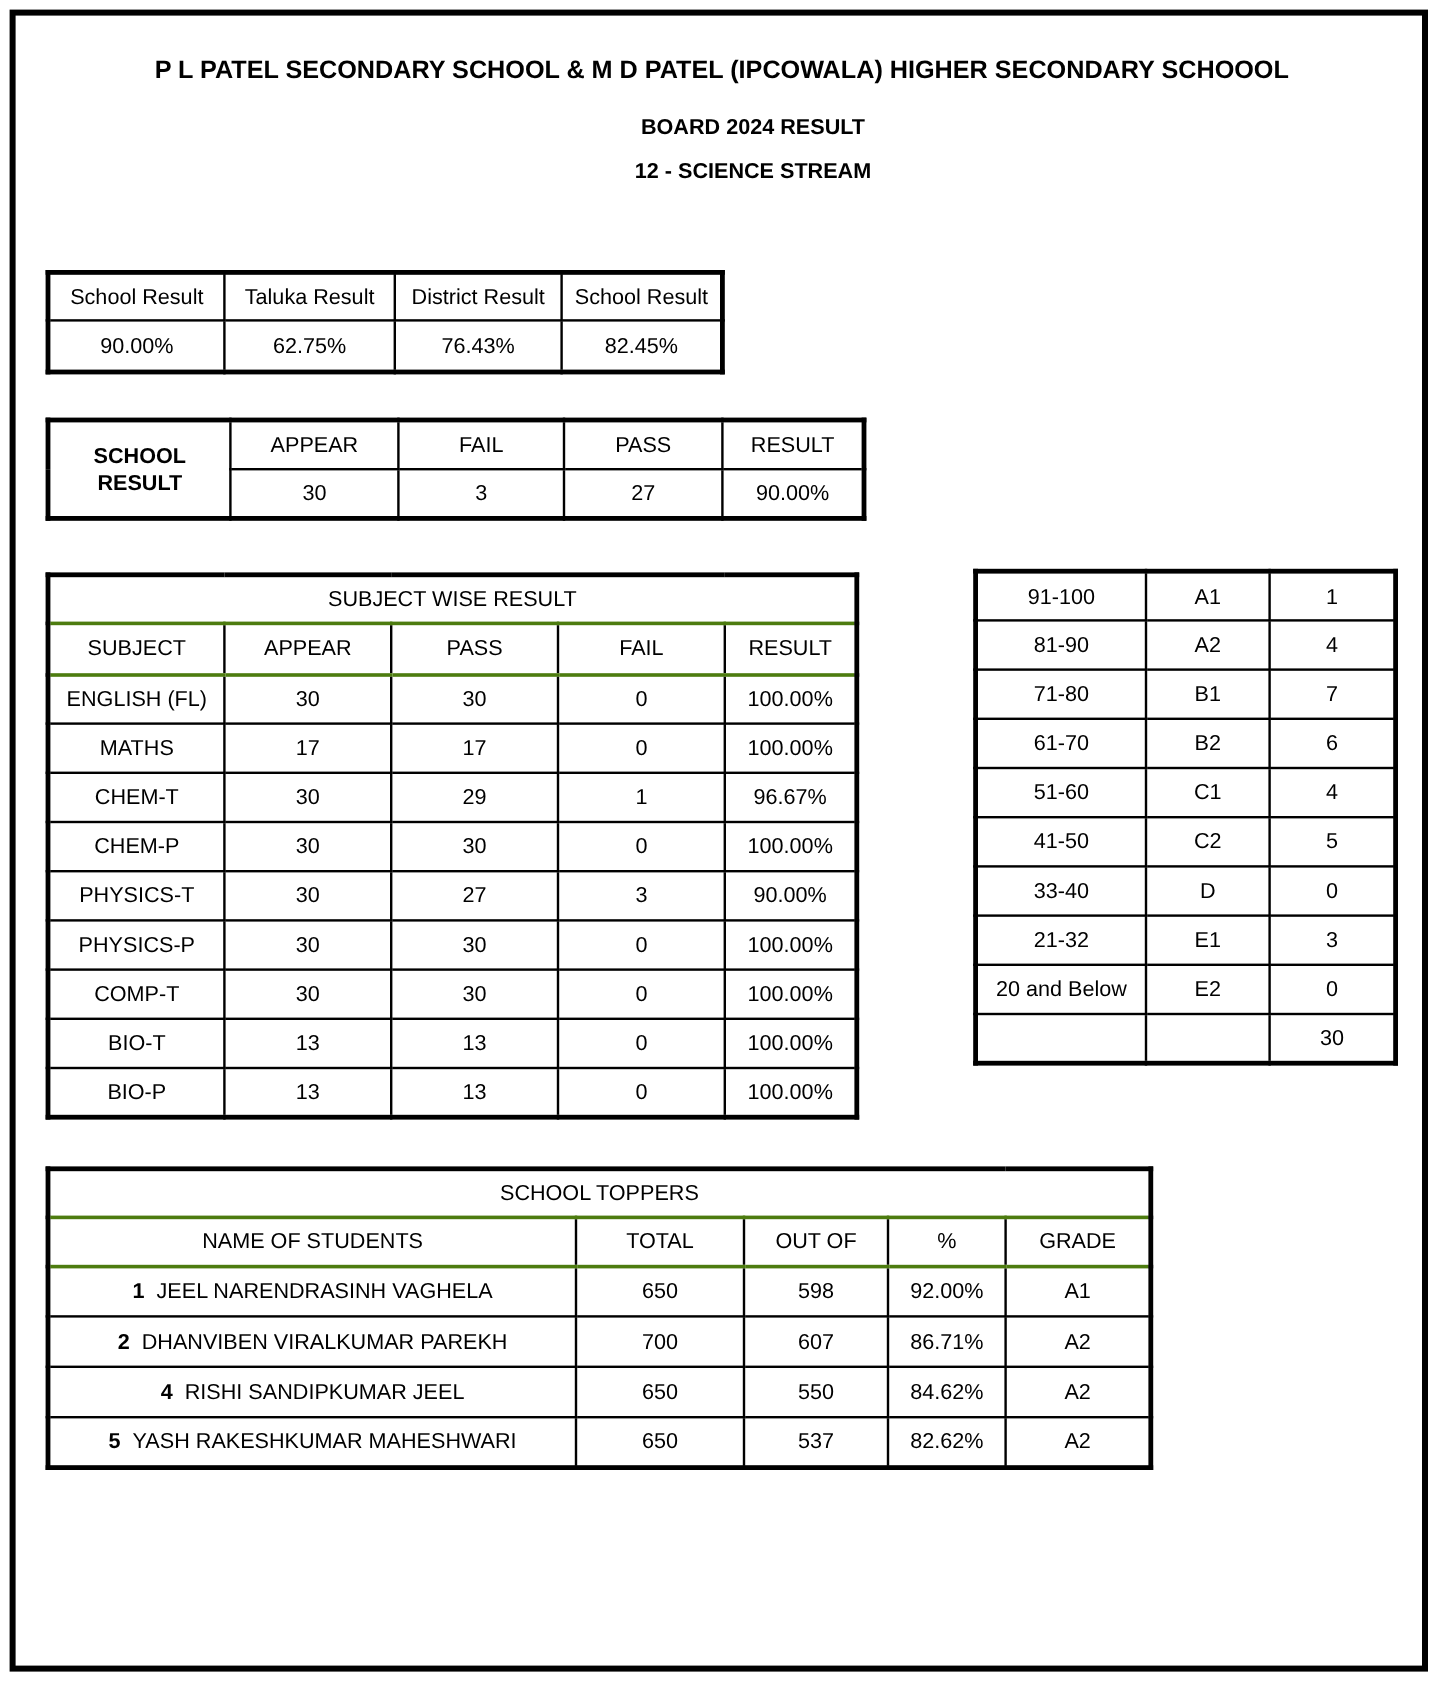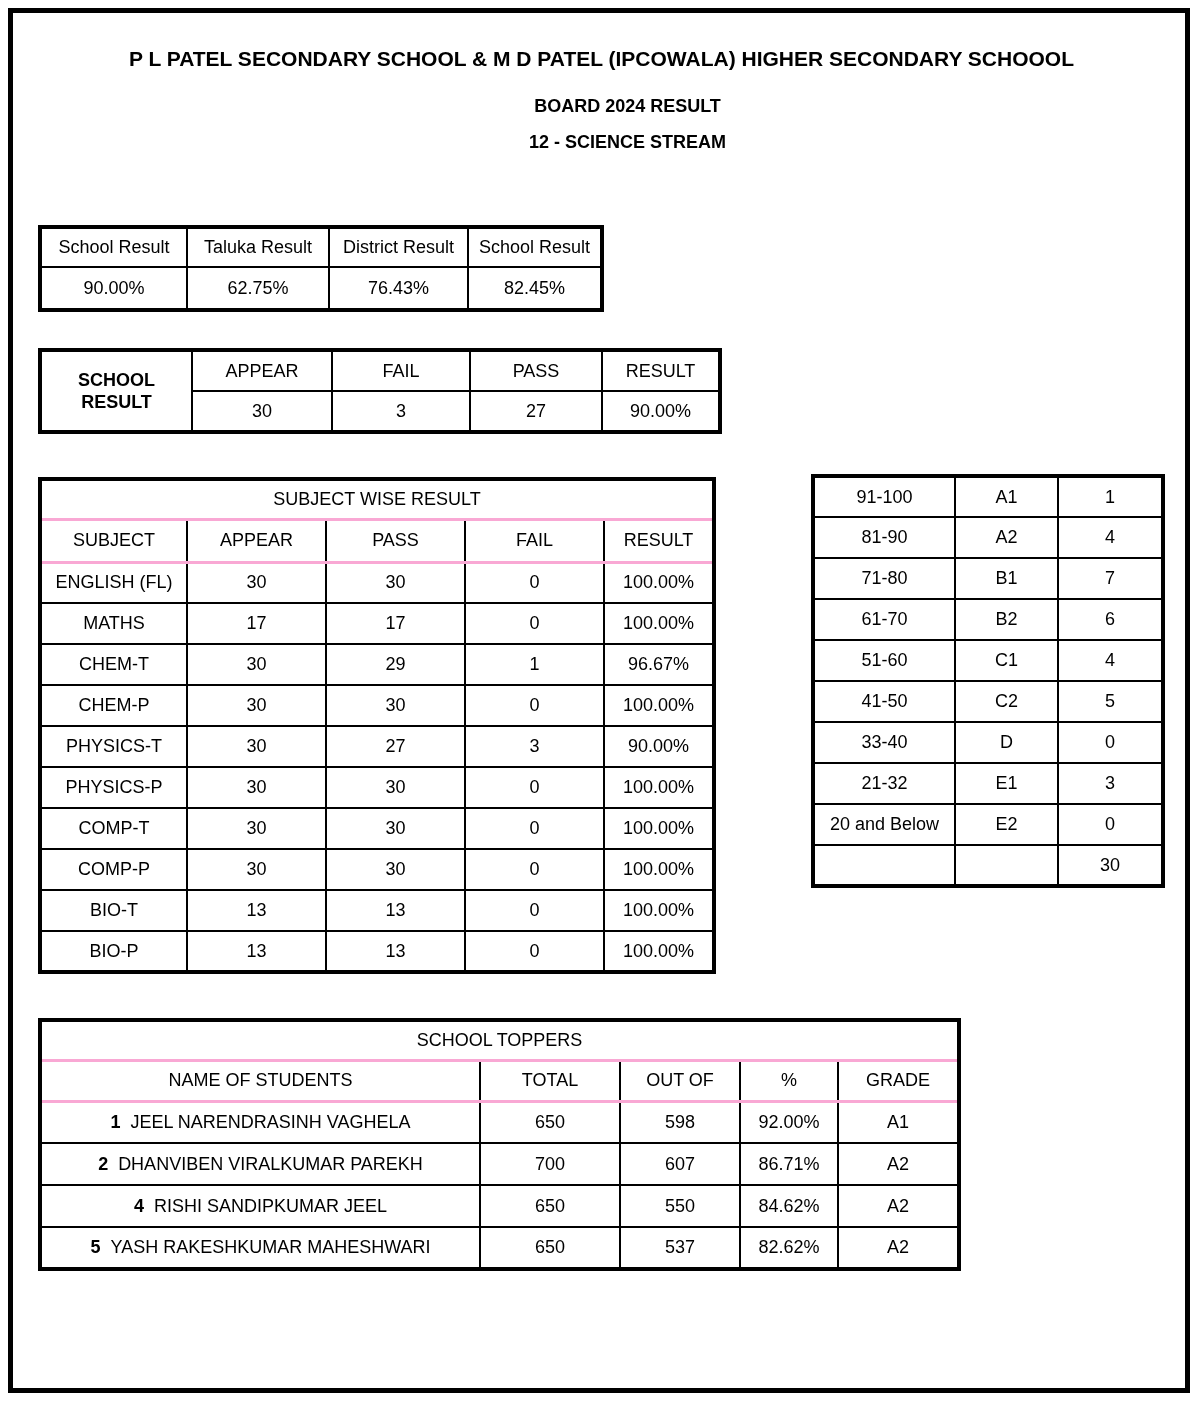--- a/index.html
+++ b/index.html
@@ -22,21 +22,21 @@
   table.tbl{
     position:absolute;border-collapse:collapse;table-layout:fixed;
     border:4px solid #000;
   }
   table.tbl td, table.tbl th{
     border:2px solid #000;padding:0 5px;font-size:18px;font-weight:normal;
     text-align:center;vertical-align:middle;overflow:hidden;white-space:nowrap;
   }
   .b{font-weight:bold;}
   .left{text-align:left;}
-  tr.thickb > td, tr.thickb > th{border-bottom:3px solid #f9a8d4;}
+  tr.thickb > td, tr.thickb > th{border-bottom:3px solid #4d7c0f;}
   .tbl-title{font-weight:bold;font-size:18px;}
   .wrap-label{display:inline-block;width:92px;white-space:normal;font-weight:bold;line-height:1.25;}
   .rank{font-weight:bold;display:inline-block;min-width:14px;text-align:left;}
   .topper-name{margin-left:6px;}
 
   
   #overall-table{left:38px;top:225px;}
   #overall-table tr.hdr{height:40px;}
   #overall-table tr.val{height:43px;}
 
@@ -45,21 +45,21 @@
 
   #subjectwise-table{left:38px;top:477px;}
   #subjectwise-table tr.title-row{height:40px;}
   #subjectwise-table tr.hdr{height:43px;}
   #subjectwise-table tr.data{height:41px;}
 
   #gradewise-table{left:811px;top:474px;}
   #gradewise-table tr.title-row{height:40px;}
   #gradewise-table tr.data{height:41px;}
 
-  #toppers-table{left:38px;top:1018px;}
+  #toppers-table{left:38px;top:972px;}
   #toppers-table tr.title-row{height:40px;}
   #toppers-table tr.hdr{height:41px;}
   #toppers-table tr.data{height:42px;}
 </style>
 </head>
 <body>
 
 <div class="page-frame"></div>
 
 <div class="doc-title">P L PATEL SECONDARY SCHOOL &amp; M D PATEL (IPCOWALA) HIGHER SECONDARY SCHOOOL</div>
@@ -176,27 +176,20 @@
     <td>100.00%</td>
   </tr>
   <tr class="data">
     <td class="left">COMP-T</td>
     <td>30</td>
     <td>30</td>
     <td>0</td>
     <td>100.00%</td>
   </tr>
   <tr class="data">
-    <td class="left">COMP-P</td>
-    <td>30</td>
-    <td>30</td>
-    <td>0</td>
-    <td>100.00%</td>
-  </tr>
-  <tr class="data">
     <td class="left">BIO-T</td>
     <td>13</td>
     <td>13</td>
     <td>0</td>
     <td>100.00%</td>
   </tr>
   <tr class="data">
     <td class="left">BIO-P</td>
     <td>13</td>
     <td>13</td>

